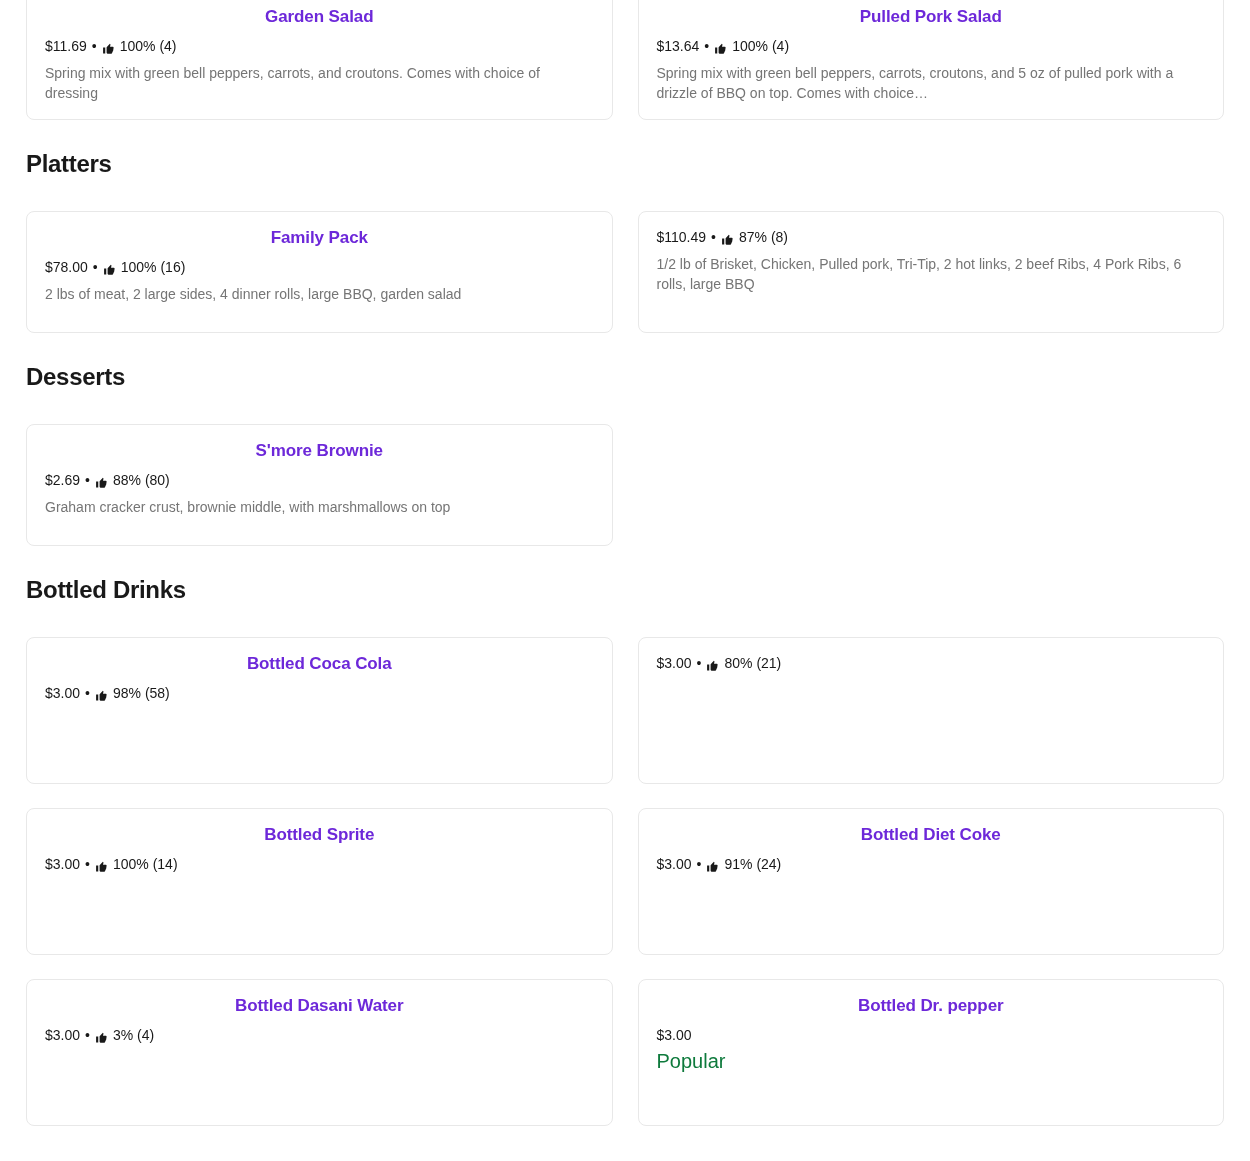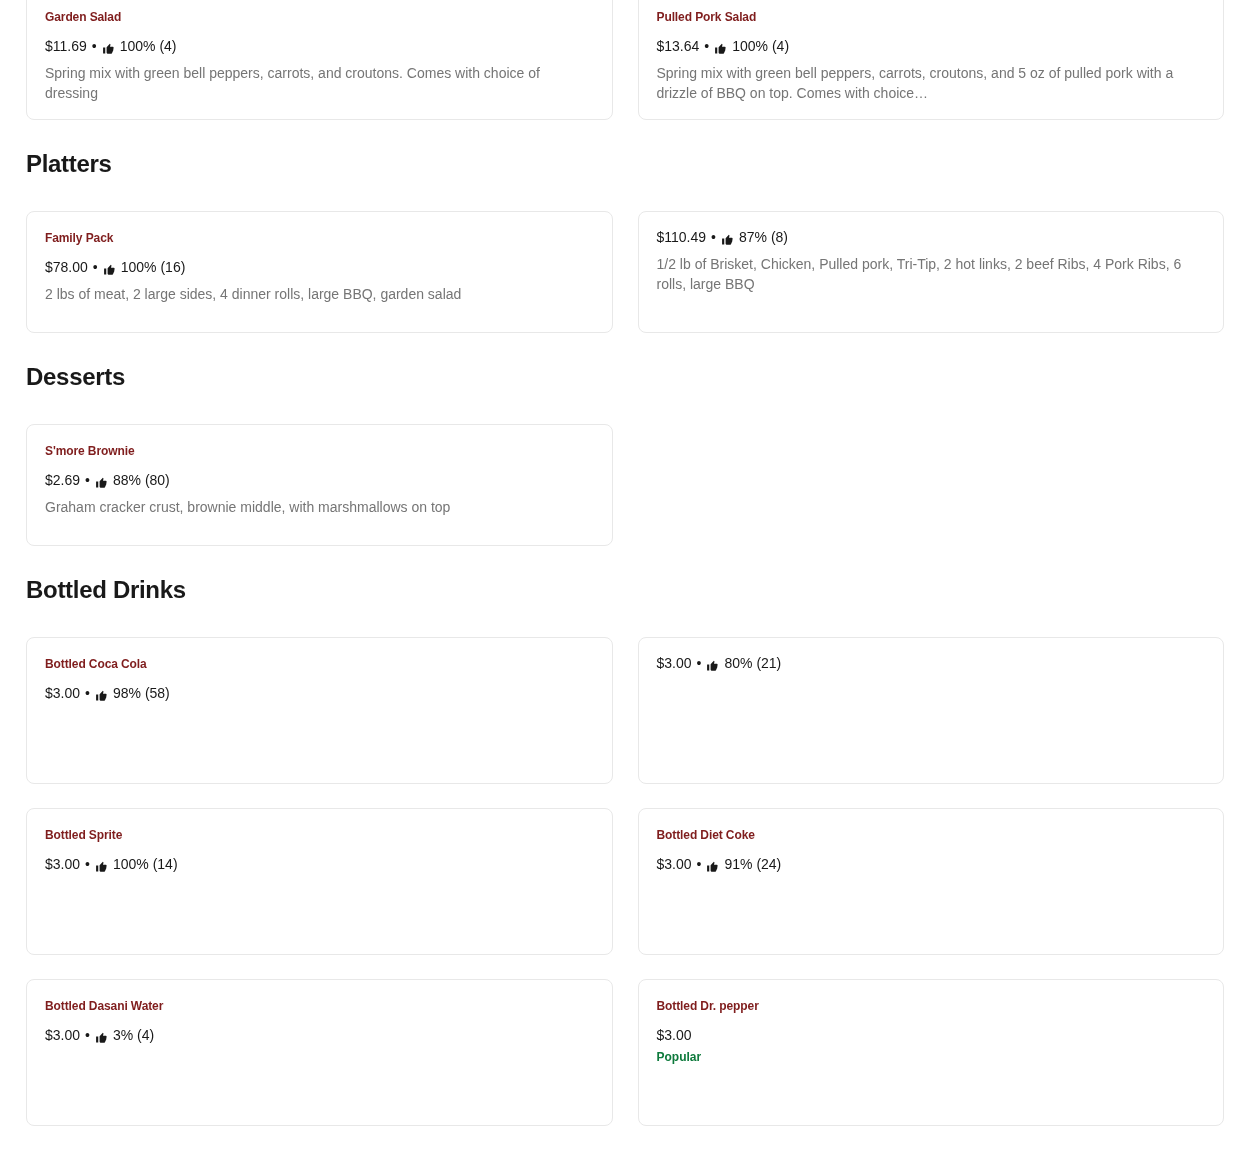--- a/index.html
+++ b/index.html
@@ -40,26 +40,27 @@
     border-radius: 8px;
     background: #ffffff;
     padding: 16px 18px 16px 18px;
     min-height: 122px;
     position: relative;
   }
   .card.tall {
     min-height: 147px;
   }
   .card-title {
-    font-size: 12px;
+    font-size: 17px;
     font-weight: 700;
-    color: #7f1d1d;
+    color: #6d28d9;
     line-height: 20px;
     margin-bottom: 10px;
     letter-spacing: -0.1px;
+    text-align: center;
   }
   .card-meta {
     font-size: 14px;
     color: #191919;
     line-height: 18px;
     display: flex;
     align-items: center;
     gap: 0;
     flex-wrap: wrap;
   }
@@ -80,24 +81,24 @@
     color: #757575;
     line-height: 20px;
     margin-top: 8px;
     max-width: 100%;
     display: -webkit-box;
     -webkit-line-clamp: 2;
     -webkit-box-orient: vertical;
     overflow: hidden;
   }
   .popular-badge {
-    font-size: 12px;
+    font-size: 20px;
     color: #0e7a3c;
     margin-top: 6px;
-    font-weight: 700;
+    font-weight: 400;
   }
   .gap-title-top { margin-top: 30px; }
   .gap-after-title { margin-top: 33px; }
   .top-cards { margin-top: -10px; }
 </style>
 </head>
 <body>
 
 <div class="page">
 

